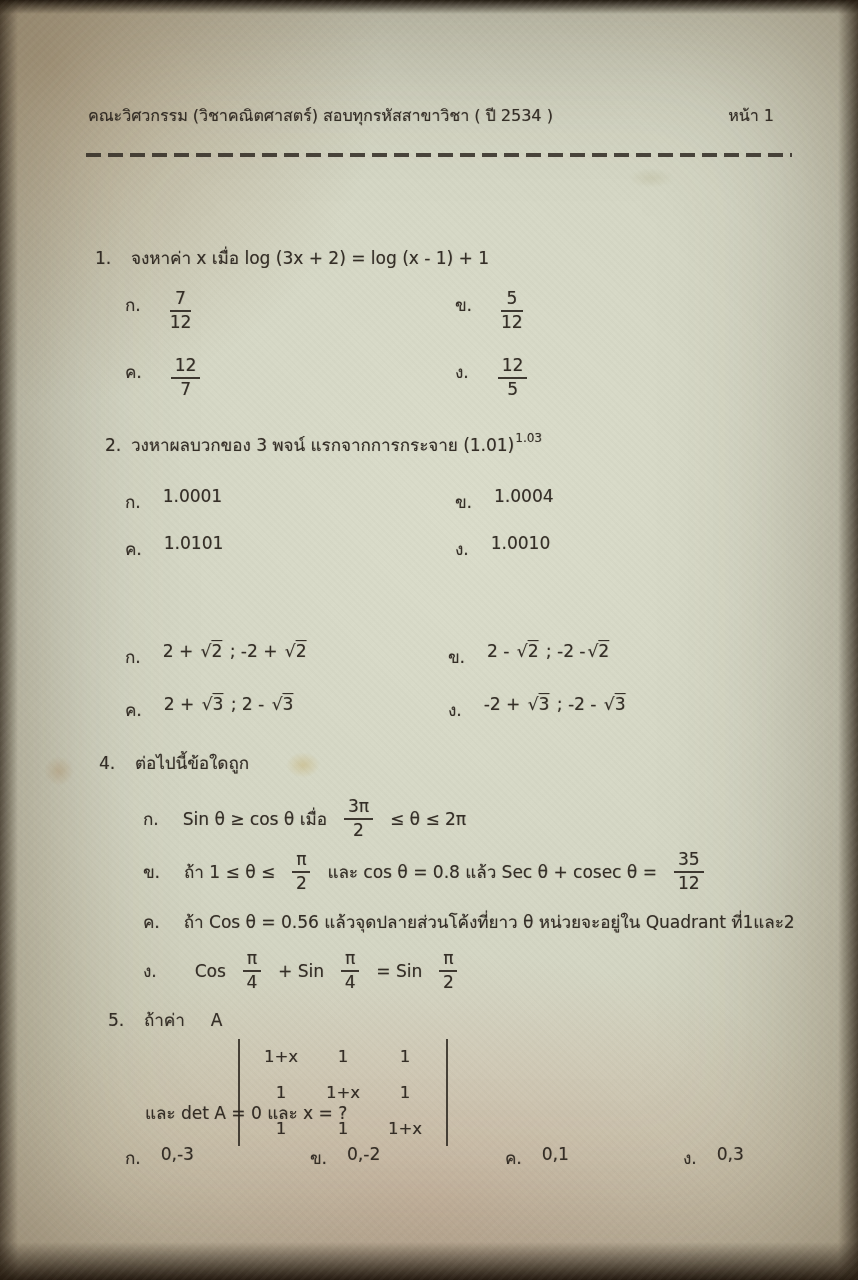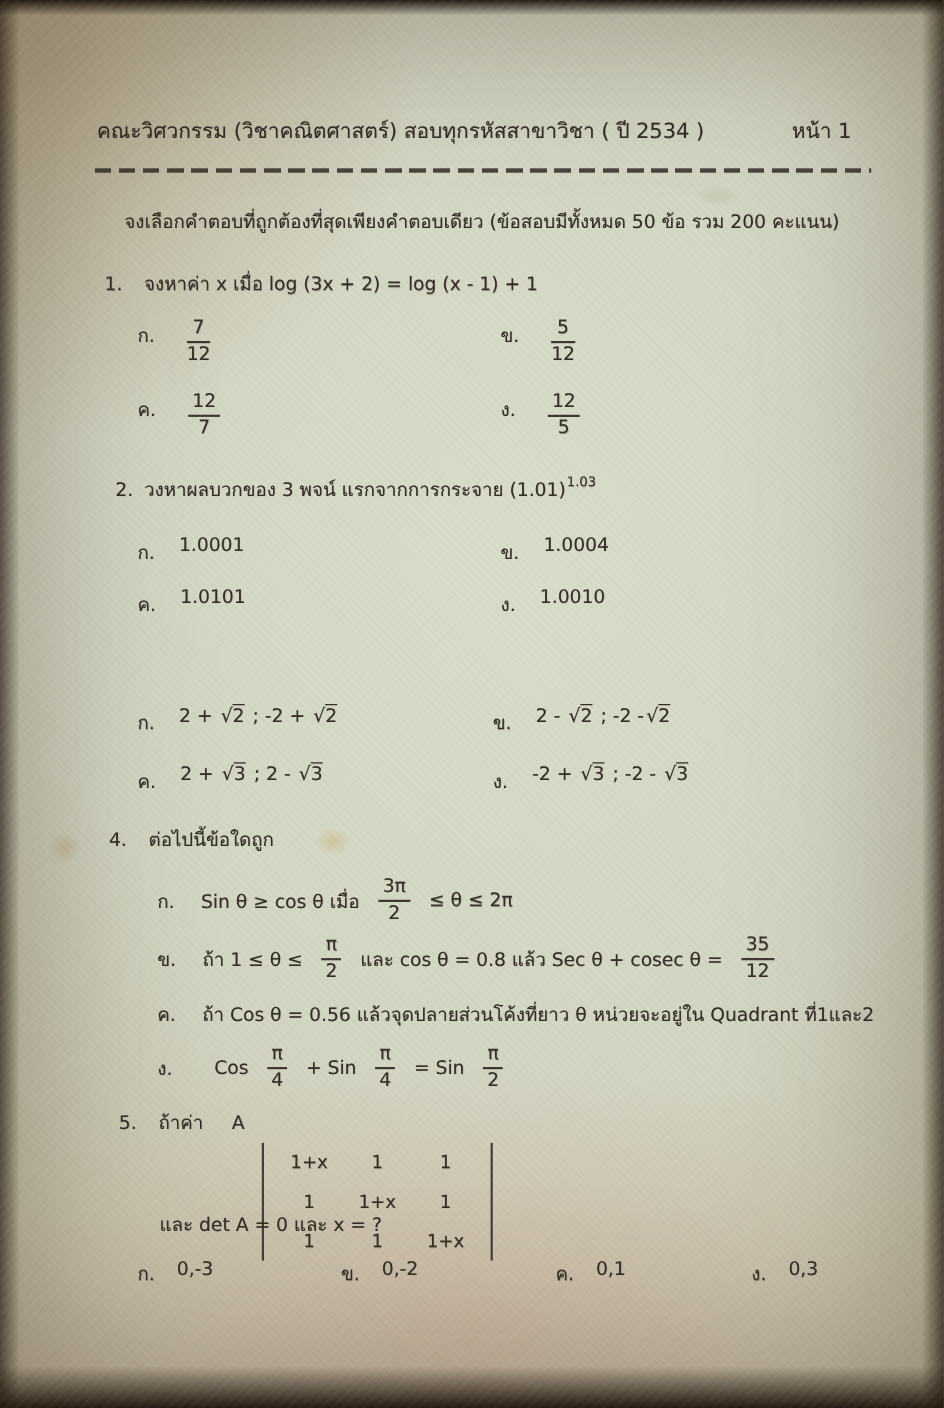--- a/index.html
+++ b/index.html
@@ -20,21 +20,21 @@
     background-image:
       repeating-linear-gradient(45deg, rgba(0,0,0,0.016) 0 2px, transparent 2px 5px),
       repeating-linear-gradient(-45deg, rgba(255,255,255,0.022) 0 3px, transparent 3px 7px);}
   .stain{position:absolute;border-radius:50%;pointer-events:none;}
   .s1{left:286px;top:752px;width:34px;height:26px;background:radial-gradient(ellipse, rgba(186,152,62,0.30), rgba(186,152,62,0) 70%);}
   .s2{left:44px;top:756px;width:30px;height:30px;background:radial-gradient(ellipse, rgba(160,120,70,0.28), rgba(160,120,70,0) 70%);}
   .s3{left:628px;top:168px;width:46px;height:20px;background:radial-gradient(ellipse, rgba(150,140,90,0.16), rgba(150,140,90,0) 70%);}
   .content{position:absolute;inset:0;font-size:17px;
     text-shadow:0.3px 0.3px 0.7px rgba(48,40,32,0.45);}
   .line{position:absolute;white-space:nowrap;}
-  .hdr{display:flex;justify-content:space-between;font-size:19px;}
+  .hdr{display:flex;justify-content:space-between;font-size:16px;}
   .divider{position:absolute;height:3.5px;
     background:repeating-linear-gradient(90deg, rgba(48,42,35,0.85) 0 15px, rgba(48,42,35,0) 15px 22px);}
   .qno{display:inline-block;min-width:36px;}
   .choice{position:absolute;display:flex;align-items:flex-start;gap:22px;white-space:nowrap;}
   .clabel{padding-top:2px;}
   .frac{display:inline-flex;flex-direction:column;align-items:stretch;text-align:center;
     line-height:1.15;vertical-align:middle;margin:0 7px;}
   .frac .num{border-bottom:2px solid rgba(45,39,32,0.9);padding:0 4px 1px;}
   .frac .den{padding-top:1px;}
   .flexline{position:absolute;display:flex;align-items:center;gap:10px;white-space:nowrap;}
@@ -57,21 +57,20 @@
   <div class="stain s3"></div>
 
   <div class="content">
 
     <div class="line hdr" style="top:103px;left:88px;width:686px;">
       <span>คณะวิศวกรรม   (วิชาคณิตศาสตร์)   สอบทุกรหัสสาขาวิชา ( ปี 2534 )</span>
       <span>หน้า 1</span>
     </div>
     <div class="divider" style="top:153px;left:86px;width:706px;"></div>
 
-    <div class="line" style="top:187px;left:113px;">จงเลือกคำตอบที่ถูกต้องที่สุดเพียงคำตอบเดียว (ข้อสอบมีทั้งหมด 50 ข้อ   รวม 200 คะแนน)</div>
 
     <div class="line" style="top:244px;left:95px;">
       <span class="qno">1.</span><span>จงหาค่า x เมื่อ   log (3x + 2) = log (x - 1) + 1</span>
     </div>
     <div class="choice" style="top:289px;left:125px;">
       <span class="clabel">ก.</span>
       <span class="frac">
           <span class="num">7</span>
           <span class="den">12</span>
         </span>

